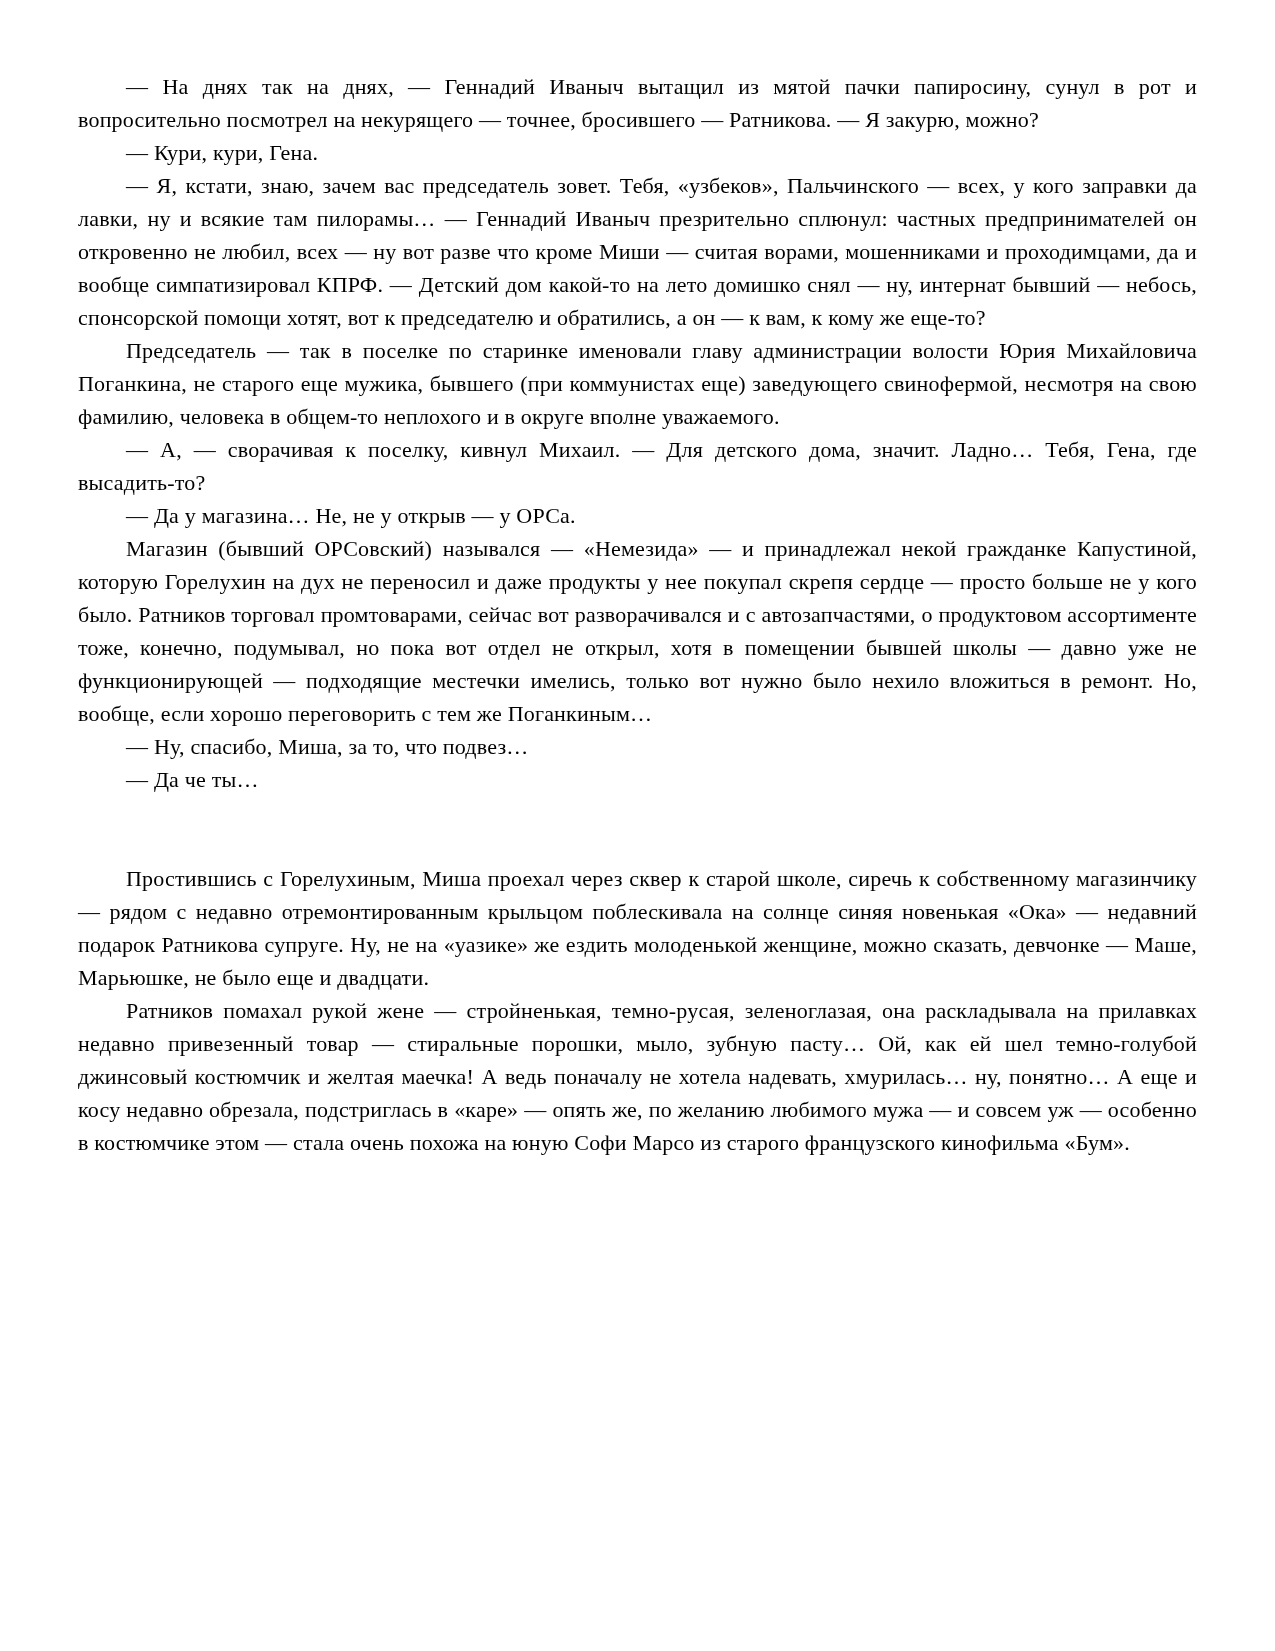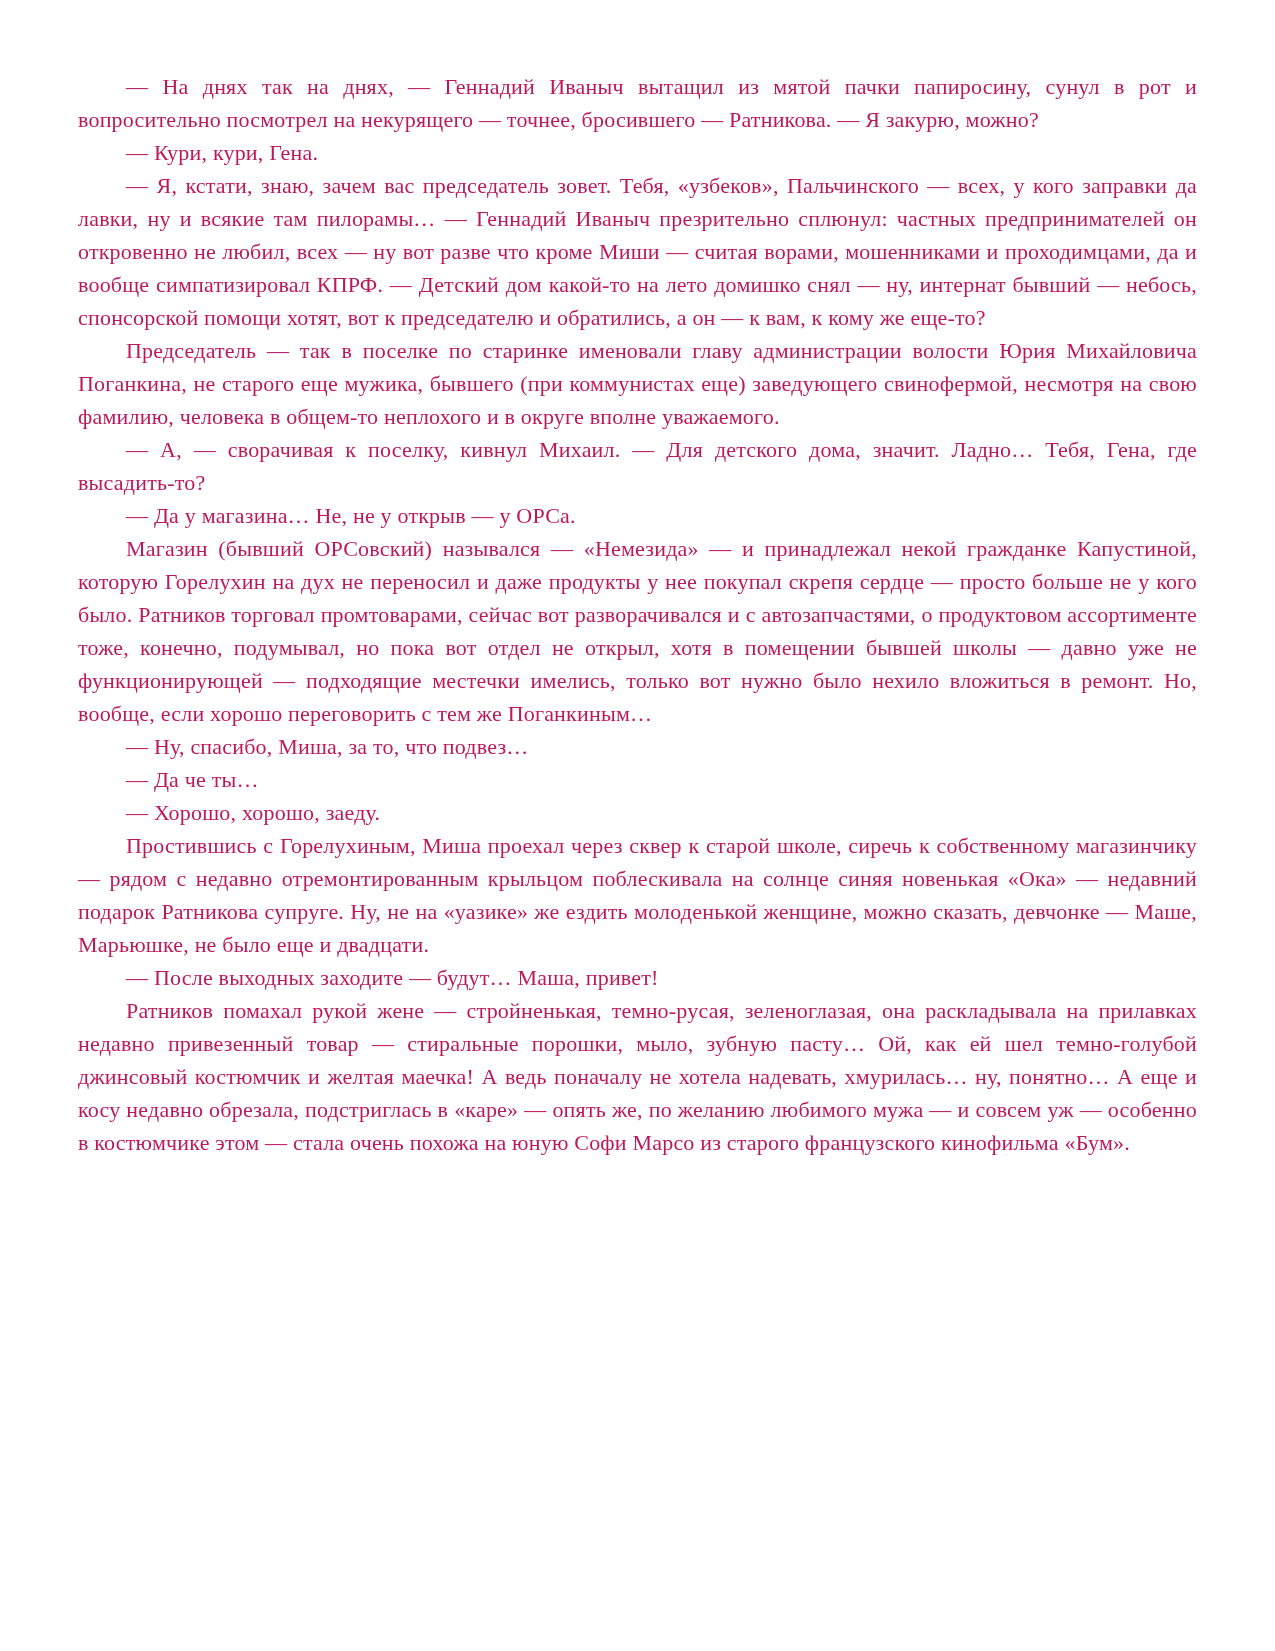--- a/index.html
+++ b/index.html
@@ -7,29 +7,30 @@
     padding: 0;
     background: #ffffff;
   }
   .page {
     width: 1275px;
     min-height: 1651px;
     margin: 0 auto;
     background: #ffffff;
     box-sizing: border-box;
     padding: 70px 78px 60px 78px;
-    color: #be185d;
+    color: #000000;
     font-family: "Liberation Serif", "DejaVu Serif", serif;
     font-size: 22px;
     line-height: 33px;
   }
   .section {
     display: block;
   }
   .section + .section {
+    margin-top: 66px;
   }
   p.para {
     margin: 0;
     text-align: justify;
     text-indent: 48px;
     letter-spacing: 0.2px;
   }
 </style>
 </head>
 <body>
@@ -39,22 +40,20 @@
   <div class="section">
     <p class="para">— На днях так на днях, — Геннадий Иваныч вытащил из мятой пачки папиросину, сунул в рот и вопросительно посмотрел на некурящего — точнее, бросившего — Ратникова. — Я закурю, можно?</p>
     <p class="para">— Кури, кури, Гена.</p>
     <p class="para">— Я, кстати, знаю, зачем вас председатель зовет. Тебя, «узбеков», Пальчинского — всех, у кого заправки да лавки, ну и всякие там пилорамы… — Геннадий Иваныч презрительно сплюнул: частных предпринимателей он откровенно не любил, всех — ну вот разве что кроме Миши — считая ворами, мошенниками и проходимцами, да и вообще симпатизировал КПРФ. — Детский дом какой-то на лето домишко снял — ну, интернат бывший — небось, спонсорской помощи хотят, вот к председателю и обратились, а он — к вам, к кому же еще-то?</p>
     <p class="para">Председатель — так в поселке по старинке именовали главу администрации волости Юрия Михайловича Поганкина, не старого еще мужика, бывшего (при коммунистах еще) заведующего свинофермой, несмотря на свою фамилию, человека в общем-то неплохого и в округе вполне уважаемого.</p>
     <p class="para">— А, — сворачивая к поселку, кивнул Михаил. — Для детского дома, значит. Ладно… Тебя, Гена, где высадить-то?</p>
     <p class="para">— Да у магазина… Не, не у открыв — у ОРСа.</p>
     <p class="para">Магазин (бывший ОРСовский) назывался — «Немезида» — и принадлежал некой гражданке Капустиной, которую Горелухин на дух не переносил и даже продукты у нее покупал скрепя сердце — просто больше не у кого было. Ратников торговал промтоварами, сейчас вот разворачивался и с автозапчастями, о продуктовом ассортименте тоже, конечно, подумывал, но пока вот отдел не открыл, хотя в помещении бывшей школы — давно уже не функционирующей — подходящие местечки имелись, только вот нужно было нехило вложиться в ремонт. Но, вообще, если хорошо переговорить с тем же Поганкиным…</p>
     <p class="para">— Ну, спасибо, Миша, за то, что подвез…</p>
     <p class="para">— Да че ты…</p>
-    <p class="para">— Хорошо, хорошо, заеду.</p>
   </div>
 
   <div class="section">
     <p class="para">Простившись с Горелухиным, Миша проехал через сквер к старой школе, сиречь к собственному магазинчику — рядом с недавно отремонтированным крыльцом поблескивала на солнце синяя новенькая «Ока» — недавний подарок Ратникова супруге. Ну, не на «уазике» же ездить молоденькой женщине, можно сказать, девчонке — Маше, Марьюшке, не было еще и двадцати.</p>
-    <p class="para">— После выходных заходите — будут… Маша, привет!</p>
     <p class="para">Ратников помахал рукой жене — стройненькая, темно-русая, зеленоглазая, она раскладывала на прилавках недавно привезенный товар — стиральные порошки, мыло, зубную пасту… Ой, как ей шел темно-голубой джинсовый костюмчик и желтая маечка! А ведь поначалу не хотела надевать, хмурилась… ну, понятно… А еще и косу недавно обрезала, подстриглась в «каре» — опять же, по желанию любимого мужа — и совсем уж — особенно в костюмчике этом — стала очень похожа на юную Софи Марсо из старого французского кинофильма «Бум».</p>
   </div>
 
 </div>
 
 </body></html>

